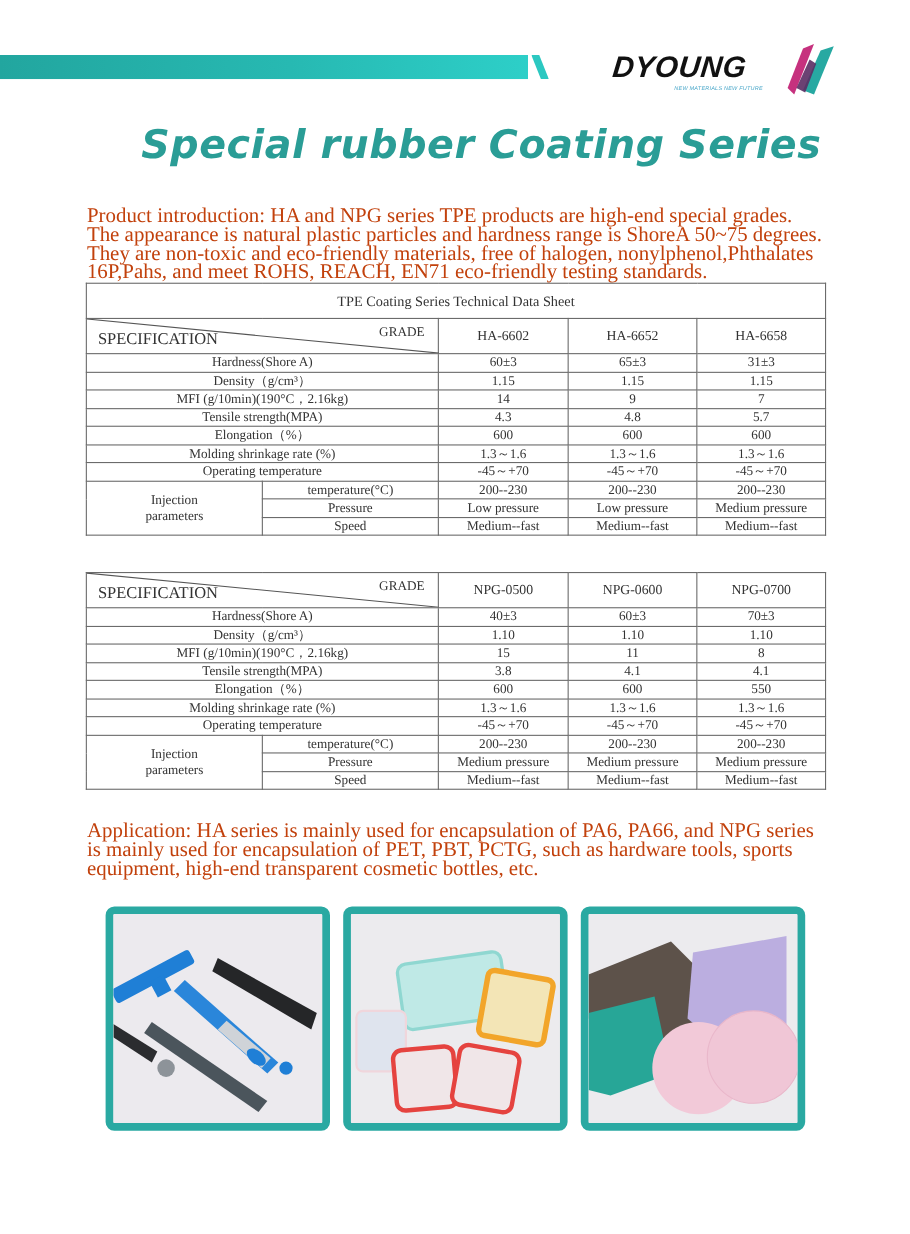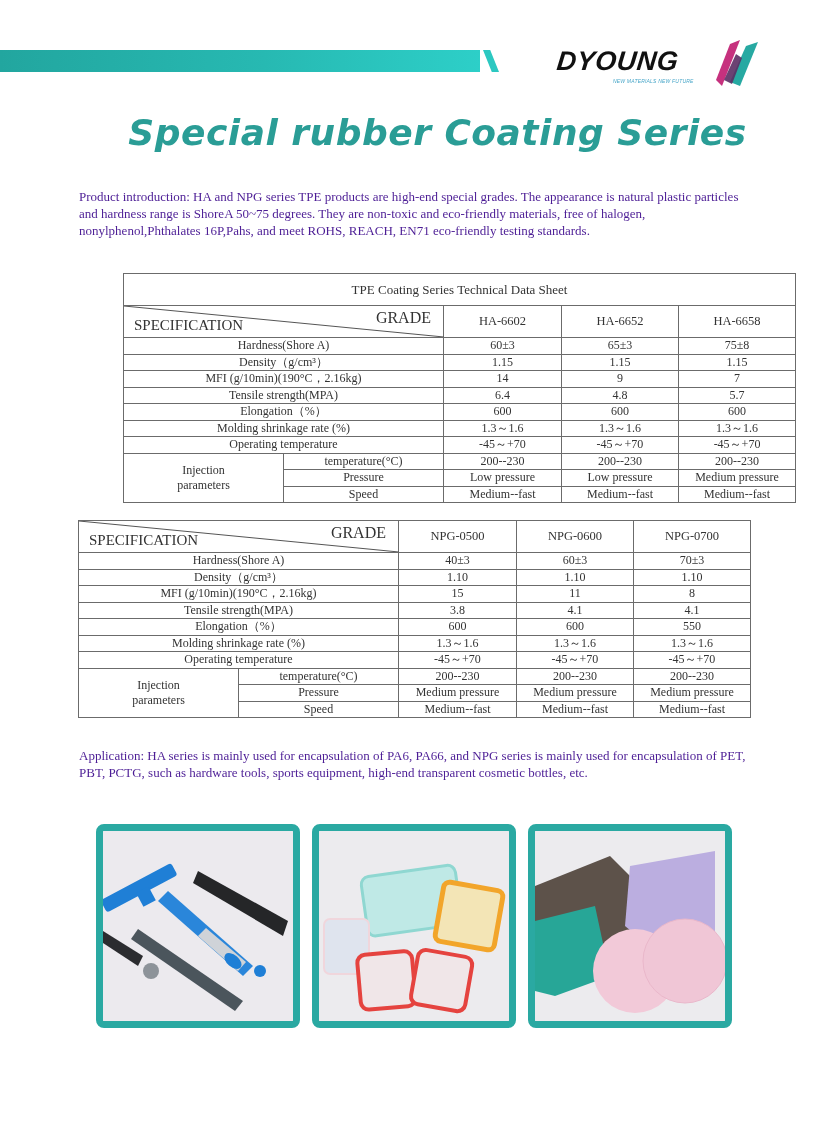--- a/index.html
+++ b/index.html
@@ -4,32 +4,32 @@
 <style>
   html, body { margin:0; padding:0; background:#ffffff; }
   body { width:827px; height:1122px; position:relative; overflow:hidden; font-family:"Liberation Serif", serif; color:#2a2a2a; }
   .topbar { position:absolute; left:0; top:50px; width:480px; height:22px; background:linear-gradient(90deg,#22a69f 0%, #27b9b2 55%, #2dcfc8 100%); clip-path:polygon(0 0,100% 0,100% 100%,0 100%); }
   .topbar-stripe { position:absolute; top:50px; left:483px; width:16px; height:22px; background:#2cc8c1; clip-path:polygon(0 0,45% 0,100% 100%,55% 100%); }
   .logo { position:absolute; left:557px; top:40px; width:210px; height:50px; }
   .logo-text { position:absolute; left:0; top:6px; font-family:"Liberation Sans", sans-serif; font-weight:bold; font-style:italic; font-size:27px; letter-spacing:0.5px; color:#111; transform:skewX(-6deg); }
   .logo-tag { position:absolute; left:56px; top:38px; font-family:"Liberation Sans", sans-serif; font-style:italic; font-size:5px; color:#4aa7c9; letter-spacing:0.2px; }
   .logo-mark { position:absolute; left:151px; top:0; width:55px; height:48px; }
   .title { position:absolute; left:0; width:827px; top:112px; text-align:center; font-family:"DejaVu Sans", sans-serif; font-weight:bold; font-style:italic; font-size:36px; color:#2a9d96; letter-spacing:0.5px;padding-left:24px; }
-  .intro, .application { position:absolute; left:79px; width:672px; font-size:13px; line-height:17px; color:#4c1d95; }
+  .intro, .application { position:absolute; left:79px; width:672px; font-size:19px; line-height:17px; color:#c2410c; }
   .intro { top:188px; }
   .application { top:747px; }
   table.spec { position:absolute; left:78px; width:672px; border-collapse:collapse; font-size:12px; color:#333; table-layout:fixed; }
   table.spec td { border:1px solid #6b6b6b; text-align:center; padding:0; height:15.5px; line-height:15px; white-space:nowrap; }
   table.spec td.title-cell { height:31px; font-size:13px; }
   table.spec td.head-cell { height:31px; font-size:12.5px; }
   .diag { position:relative; height:31px; }
   .diag svg { position:absolute; left:0; top:0; }
-  .diag .grade { position:absolute; right:12px; top:4px; font-size:16px; }
+  .diag .grade { position:absolute; right:12px; top:4px; font-size:12px; }
   .diag .specl { position:absolute; left:10px; bottom:4px; font-size:15px; }
-  #t1 { top:273px;margin-left:45px; }
+  #t1 { top:257px; }
   #t2 { top:520px; }
   .photos { position:absolute; top:824px; left:96px; }
   .photo { position:absolute; top:0; width:204px; height:204px; border:7px solid #2aa9a2; border-radius:8px; box-sizing:border-box; background:#ecebee; overflow:hidden; }
 </style>
 </head>
 <body>
 
 <div class="topbar"></div>
 <div class="topbar-stripe"></div>
 
@@ -70,37 +70,37 @@
       </div>
     </td>
     <td class="head-cell">HA-6602</td>
     <td class="head-cell">HA-6652</td>
     <td class="head-cell">HA-6658</td>
   </tr>
   <tr>
         <td colspan="2">Hardness(Shore A)</td>
         <td>60±3</td>
         <td>65±3</td>
-        <td>75±8</td>
+        <td>31±3</td>
       </tr>
   <tr>
         <td colspan="2">Density（g/cm³）</td>
         <td>1.15</td>
         <td>1.15</td>
         <td>1.15</td>
       </tr>
   <tr>
         <td colspan="2">MFI (g/10min)(190°C，2.16kg)</td>
         <td>14</td>
         <td>9</td>
         <td>7</td>
       </tr>
   <tr>
         <td colspan="2">Tensile strength(MPA)</td>
-        <td>6.4</td>
+        <td>4.3</td>
         <td>4.8</td>
         <td>5.7</td>
       </tr>
   <tr>
         <td colspan="2">Elongation（%）</td>
         <td>600</td>
         <td>600</td>
         <td>600</td>
       </tr>
   <tr>

